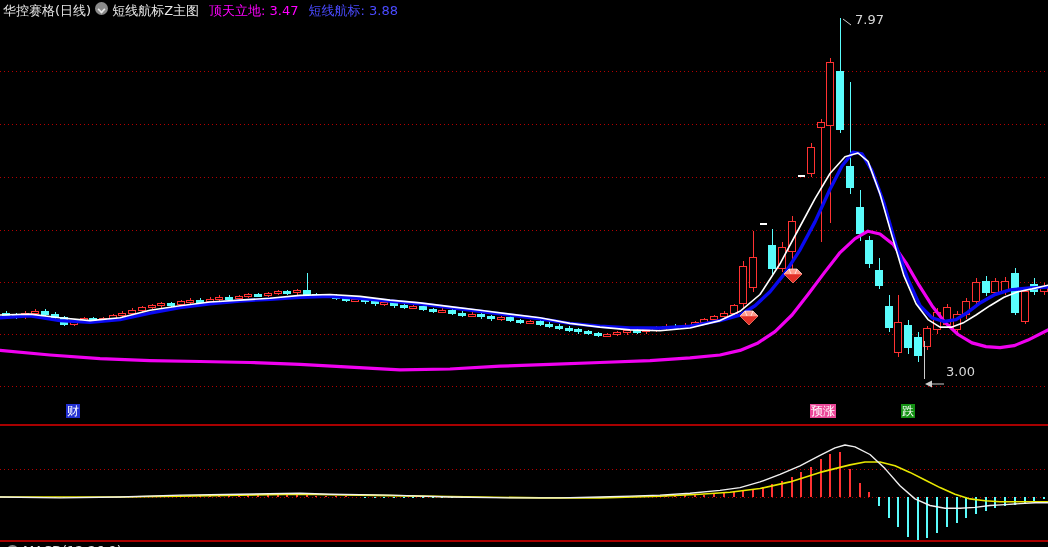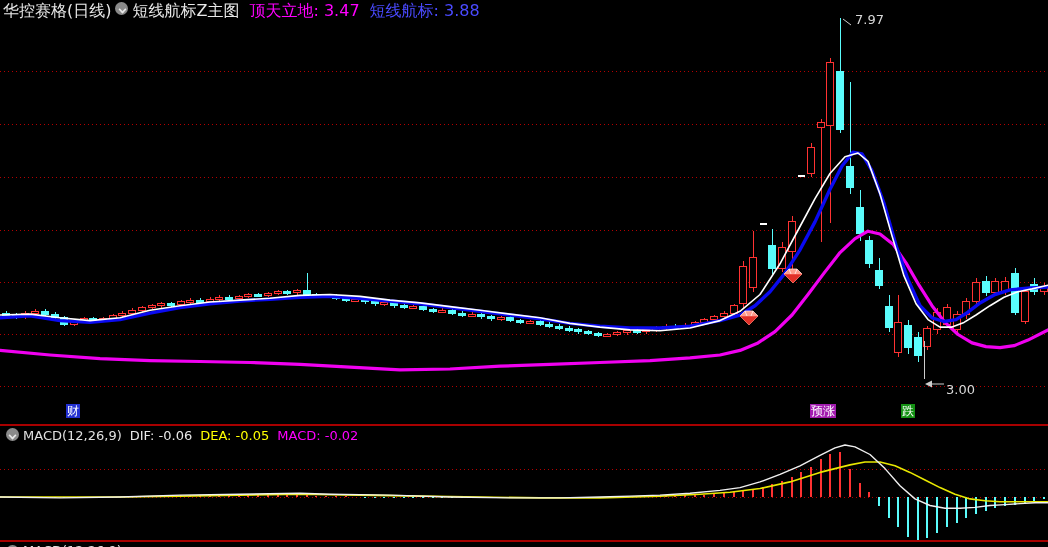--- a/index.html
+++ b/index.html
@@ -1,18 +1,18 @@
 <!DOCTYPE html>
 <html><head>
 <meta charset="utf-8">
 <style>
   html,body{margin:0;padding:0;background:#000;}
   .screen{position:relative;width:1048px;height:547px;background:#000;overflow:hidden;
           font-family:"DejaVu Sans","Liberation Sans",sans-serif;}
-  .hdr{position:absolute;top:2px;left:0;height:17px;width:100%;white-space:nowrap;font-size:16px;}
+  .hdr{position:absolute;top:2px;left:0;height:17px;width:100%;white-space:nowrap;font-size:13px;}
   .hdr span{vertical-align:top;line-height:17px;}
   .circle-ic{display:inline-block;width:13px;height:13px;border-radius:50%;background:#8a8a8a;
              position:relative;vertical-align:middle;margin:0 4px;}
   .circle-ic::after{content:"";position:absolute;left:3.2px;top:3.5px;width:5px;height:5px;
              border-right:2px solid #e8e8e8;border-bottom:2px solid #e8e8e8;transform:rotate(45deg) scale(.8);}
   svg{position:absolute;left:0;top:0;}
   .tag{position:absolute;font-size:12px;line-height:14px;padding:0 1px;color:#fff;}
   .ann{position:absolute;font-size:13px;color:#d8d8d8;line-height:13px;}
   .divider{position:absolute;left:0;width:1048px;height:2px;background:#a80000;}
   .macd-hdr{position:absolute;top:428px;left:2px;font-size:13px;white-space:nowrap;}
@@ -369,30 +369,27 @@
       <line x1="1044" y1="497" x2="1044" y2="498.89" stroke="#5afcfc" stroke-width="2" shape-rendering="crispEdges"></line>
       <polyline points="0,497.0 60,497.0 120,497.0 180,496.1 240,495.1 300,494.2 360,495.1 420,496.1 480,497.0 540,497.9 600,497.9 660,496.1 700,494.2 730,492.3 760,488.5 790,481.9 820,472.4 850,464.9 865,462.0 880,462.0 895,465.8 910,472.4 925,480.0 940,487.6 955,494.2 970,498.9 985,500.8 1000,501.7 1020,501.7 1048,501.7" fill="none" stroke="#e8e800" stroke-width="1.6" stroke-linejoin="round" stroke-linecap="round"></polyline>
       <polyline points="0,497.0 60,497.9 120,497.0 180,495.1 240,494.2 300,493.2 330,494.2 390,495.1 450,497.0 510,497.9 560,497.9 600,497.0 630,496.1 660,495.1 690,493.2 720,490.4 740,487.6 760,481.9 780,474.3 800,465.8 820,455.4 835,447.9 845,445.0 855,446.9 870,454.5 885,468.6 900,485.7 915,498.9 930,505.5 945,508.3 960,508.3 975,507.4 990,505.5 1005,504.6 1020,503.6 1035,502.7 1048,502.7" fill="none" stroke="#f0f0f0" stroke-width="1.4" stroke-linejoin="round" stroke-linecap="round"></polyline>
     </svg>
 
   <div class="hdr">
     <span style="color:#e8e8e8;margin-left:3px">华控赛格(日线)</span><span class="circle-ic"></span><span style="color:#e8e8e8">短线航标Z主图</span><span style="color:#ff00ff;margin-left:10px">顶天立地: 3.47</span><span style="color:#4a4aff;margin-left:10px">短线航标: 3.88</span>
   </div>
 
   <div class="tag" id="tag-0" style="top: 404px; left: 66px; background: rgb(34, 48, 208);">财</div>
-  <div class="tag" id="tag-1" style="top: 404px; left: 810px; background: #a21caf; text-align: center;">预涨</div>
+  <div class="tag" id="tag-1" style="top: 404px; left: 810px; background: #ec4899; text-align: center;">预涨</div>
   <div class="tag" id="tag-2" style="top: 404px; left: 901px; background: rgb(20, 145, 20);">跌</div>
 
   <div class="ann" style="left:855px;top:13px">7.97</div>
-  <div class="ann" style="left:946px;top:383px">3.00</div>
+  <div class="ann" style="left:946px;top:365px">3.00</div>
 
   <div class="divider" style="top:424px"></div>
   <div class="divider" style="top:540px"></div>
 
-  <div class="macd-hdr">
-    <span class="circle-ic"></span><span style="color:#e0e0e0">MACD(12,26,9)</span><span style="color:#e8e8e8;margin-left:8px">DIF: -0.06</span><span style="color:#ffff00;margin-left:8px">DEA: -0.05</span><span style="color:#ff00ff;margin-left:8px">MACD: -0.02</span>
-  </div>
 
   <div class="bottom-strip">
     <span class="circle-ic"></span><span>MACD(12,26,9)</span>
   </div>
 
 </div>
 
 </body></html>

